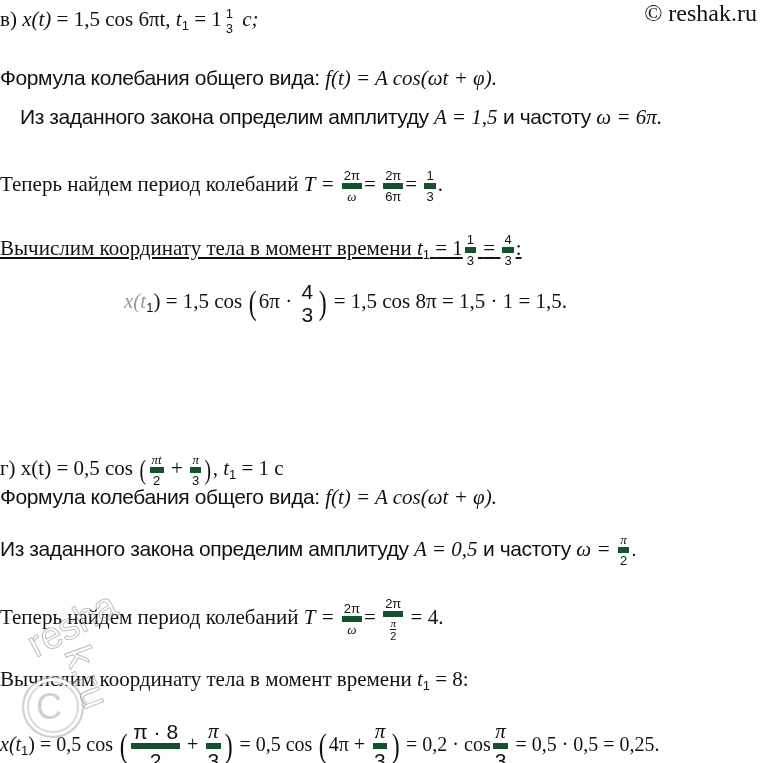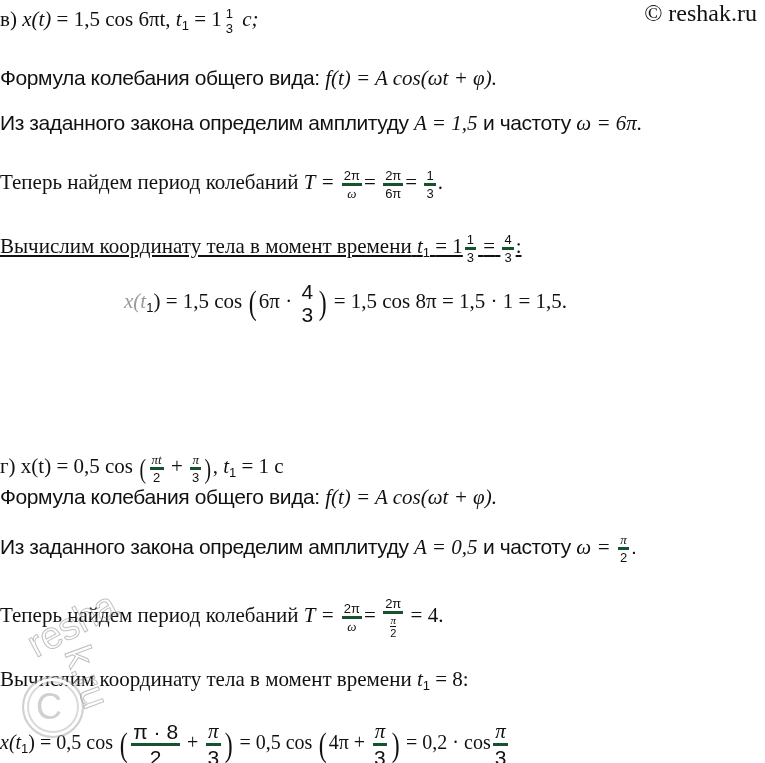--- a/index.html
+++ b/index.html
@@ -17,21 +17,21 @@
   .serif { font-family: "Liberation Serif", "DejaVu Serif", serif; letter-spacing: 0; }
   .m { font-family: "Liberation Serif", "DejaVu Serif", serif; font-style: italic; letter-spacing: 0; }
   .r { font-family: "Liberation Serif", "DejaVu Serif", serif; font-style: normal; letter-spacing: 0; margin-top: 22px; }
   sub.s { font-size: 13px; vertical-align: -4px; font-style: normal; font-family: "Liberation Sans", sans-serif; }
   .frac {
     display: inline-flex; flex-direction: column; align-items: center;
     vertical-align: middle; margin: 0 2px; font-family: "Liberation Sans", sans-serif;
   }
   .frac.small { font-size: 13px; line-height: 15px; }
   .frac.big { font-size: 21px; line-height: 23px; }
-  .frac .num { border-bottom: 3px solid #14532d; padding: 0 2px; }
+  .frac .num { border-bottom: 6px solid #14532d; padding: 0 2px; }
   .frac .den { padding: 0 2px; }
   .paren { font-size: 34px; font-family: "Liberation Serif", serif; font-weight: 100; vertical-align: middle; transform: scaleX(0.7); display: inline-block; }
   .watermark-top {
     position: absolute; right: 8px; top: 0px; font-size: 24px;
     font-family: "Liberation Serif", "DejaVu Serif", serif; color: #111;
   }
   .wm-circle {
     position: absolute; left: 22px; top: 676px; width: 58px; height: 58px;
     border-radius: 50%; border: 2px solid rgba(150,150,150,0.45);
     box-shadow: inset 0 0 0 3px rgba(255,255,255,1), inset 0 0 0 5px rgba(150,150,150,0.35);
@@ -69,21 +69,21 @@
       <span class="den">3</span>
     </span>
   <span class="m">c;</span>
 </div>
 
 <div class="line" style="top:65px;">
   <span>Формула колебания общего вида:</span>
   <span class="m">f(t) = A cos(ωt + φ).</span>
 </div>
 
-<div class="line" style="top:110px;">
+<div class="line" style="top:104px;padding-left:20px;">
   <span>Из заданного закона определим амплитуду</span>
   <span class="m">A = 1,5</span>
   <span>и частоту</span>
   <span class="m">ω = 6π.</span>
 </div>
 
 <div class="line serif" style="top:168px;">
   <span>Теперь найдем период колебаний</span>
   <span class="m">T =</span>
   <span class="frac small">
@@ -193,18 +193,19 @@
   <span>= 0,5 cos</span>
   <span class="paren">(</span><span>4π +</span>
   <span class="frac big">
       <span class="num m">π</span>
       <span class="den">3</span>
     </span><span class="paren">)</span>
   <span>= 0,2 · cos</span><span class="frac big">
       <span class="num m">π</span>
       <span class="den">3</span>
     </span>
+  <span>= 0,5 · 0,5 = 0,25.</span>
 </div>
 
 <div class="wm-circle"></div>
 <div class="wm-c">C</div>
 <div class="wm-text">resha</div>
 <div class="wm-text2">k.ru</div>
 
 </body></html>

